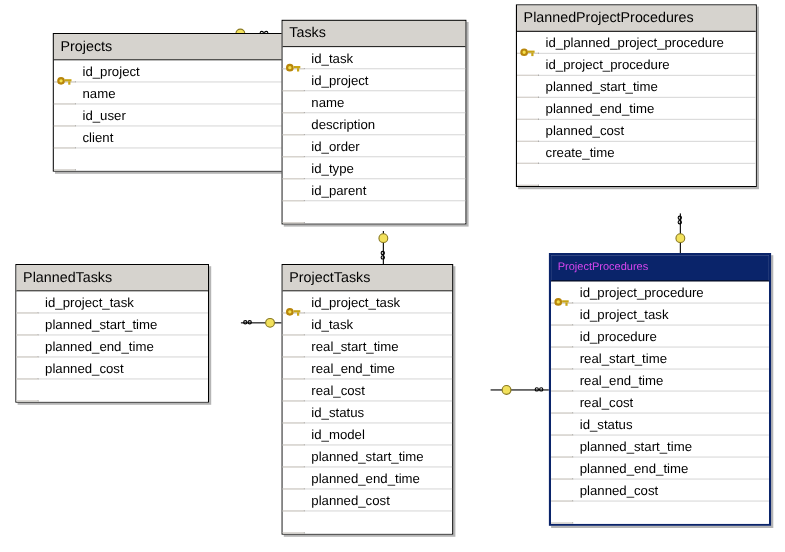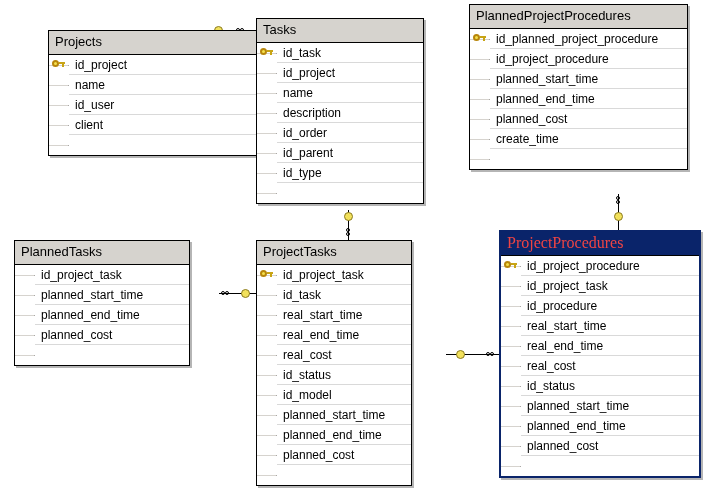--- a/index.html
+++ b/index.html
@@ -31,33 +31,32 @@
     padding-left: 6px;
     font-size: 13px;
     color: #000000;
     background: #d6d3ce;
     border-bottom: 1px solid #000000;
     white-space: nowrap;
     overflow: hidden;
   }
   .table-box.selected .table-title {
     background: #0a246a;
-    color: #ef4444;
-    font-size: 16px;
-    font-family: Liberation Serif, serif;
+    color: #d946ef;
+    font-size: 10px;
   }
   .table-box.selected {
     border: 2px solid #0a246a;
   }
   .rows {
     background: #ffffff;
   }
   .row {
     display: flex;
-    align-items: center;
+    align-items: flex-end;
     height: 20px;
     box-sizing: border-box;
   }
   .row .gutter {
     width: 20px;
     min-width: 20px;
     box-sizing: border-box;
     background: #d6d3ce;
     border-right: 1px solid #808080;
     border-bottom: 1px solid #d6d3ce;
@@ -236,25 +235,25 @@
           <div class="row">
             <div class="gutter"></div>
             <div class="name">description</div>
           </div>
           <div class="row">
             <div class="gutter"></div>
             <div class="name">id_order</div>
           </div>
           <div class="row">
             <div class="gutter"></div>
+            <div class="name">id_type</div>
+          </div>
+          <div class="row">
+            <div class="gutter"></div>
             <div class="name">id_parent</div>
-          </div>
-          <div class="row">
-            <div class="gutter"></div>
-            <div class="name">id_type</div>
           </div>
           <div class="row blank">
             <div class="gutter"></div>
             <div class="name"></div>
           </div>
         </div>
       </div>
       <div class="table-box" style="left: 469px; top: 4px; width: 219px;">
         <div class="table-title">PlannedProjectProcedures</div>
         <div class="rows">

